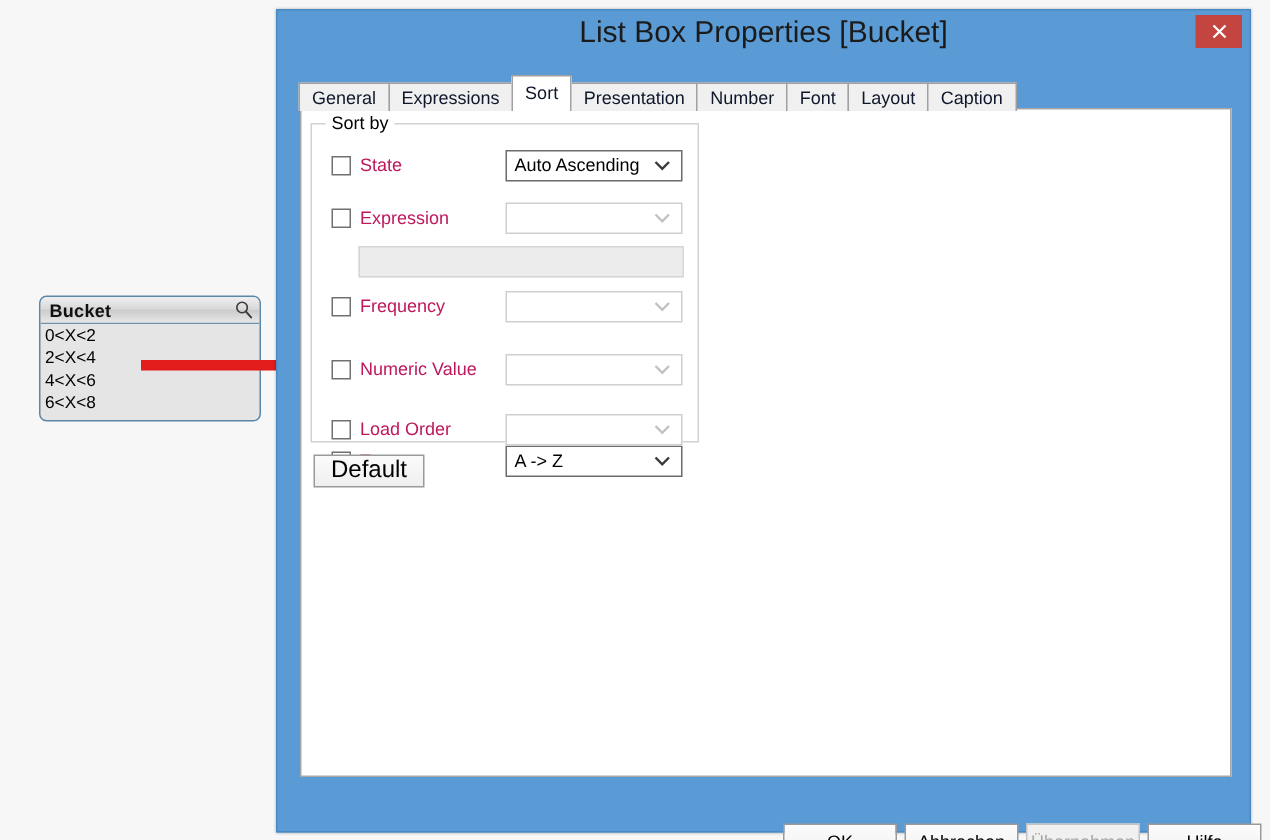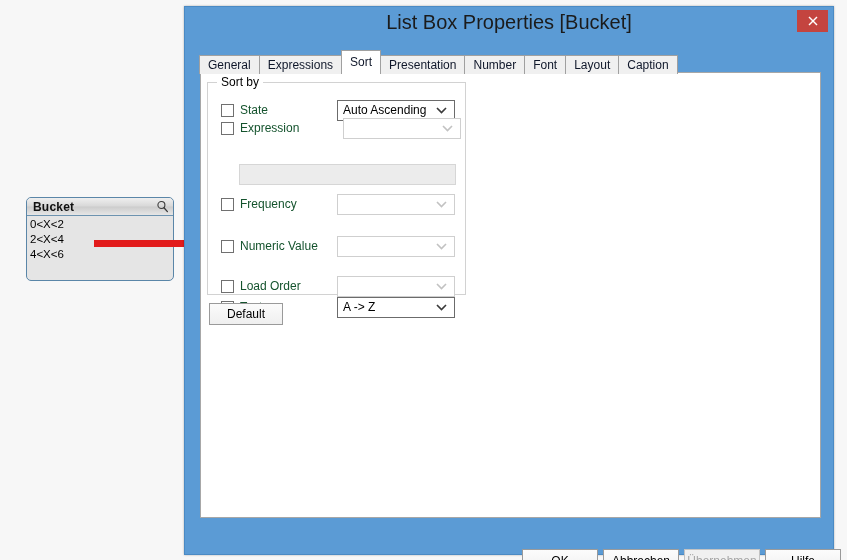--- a/index.html
+++ b/index.html
@@ -224,21 +224,21 @@
     left: 3px;
     top: 1px;
     width: 4px;
     height: 8px;
     border: solid #111;
     border-width: 0 2px 2px 0;
     transform: rotate(40deg);
   }
   .cb-label {
     font-size: 12px;
-    color: #14532d;
+    color: #be185d;
     white-space: nowrap;
   }
 
   .combo {
     width: 118px;
     height: 21px;
     box-sizing: border-box;
     background: #ffffff;
     border: 1px solid #cfcfcf;
     display: flex;
@@ -273,21 +273,21 @@
 
   
   #default-button {
     position: absolute;
     left: 8px;
     top: 230px;
     width: 74px;
     height: 22px;
     background: linear-gradient(to bottom,#fbfbfb 0%, #efefef 100%);
     border: 1px solid #9a9a9a;
-    font-size: 12px;
+    font-size: 16px;
     font-family: "Liberation Sans", sans-serif;
     color: #000;
     cursor: pointer;
     padding: 0;
   }
 
   
   #dialog-footer {
     position: absolute;
     left: 9px;
@@ -329,20 +329,21 @@
       <svg class="magnifier" viewBox="0 0 13 13" aria-hidden="true">
         <circle cx="5.4" cy="5" r="3.5" fill="none" stroke="#3a3a3a" stroke-width="1.1"></circle>
         <line x1="8" y1="7.7" x2="11.4" y2="11.6" stroke="#3a3a3a" stroke-width="1.3" stroke-linecap="round"></line>
       </svg>
     </span>
   </div>
   <div id="listbox-rows">
     <div class="listbox-row">0&lt;X&lt;2</div>
     <div class="listbox-row">2&lt;X&lt;4</div>
     <div class="listbox-row">4&lt;X&lt;6</div>
+    <div class="listbox-row">6&lt;X&lt;8</div>
   </div>
 </div>
 
 <div id="annotation-arrow">
   <svg width="140" height="32" viewBox="0 0 140 32" aria-hidden="true">
     <line x1="2" y1="15.5" x2="118" y2="15.5" stroke="#e21b1b" stroke-width="7"></line>
     <polygon points="108,2 138,15.5 108,29 116,15.5" fill="#e21b1b"></polygon>
   </svg>
 </div>
 
@@ -384,21 +385,21 @@
           <div class="combo enabled">
             <span>Auto Ascending</span>
             <span class="caret">
               <svg width="11" height="7" viewBox="0 0 11 7">
                   <polyline points="1,1 5.5,5.6 10,1" fill="none" stroke="#3a3a3a" stroke-width="1.6"></polyline>
                 </svg>
             </span>
           </div>
         </div>
 
-        <div class="sort-row" style="top:34px;justify-content:space-between;">
+        <div class="sort-row" style="top:51px;">
           <label class="cb-wrap">
             <span class="checkbox"></span>
             <span class="cb-label">Expression</span>
           </label>
           <div class="combo">
             <span></span>
             <span class="caret">
               <svg width="11" height="7" viewBox="0 0 11 7">
                   <polyline points="1,1 5.5,5.6 10,1" fill="none" stroke="#c2c2c2" stroke-width="1.6"></polyline>
                 </svg>

